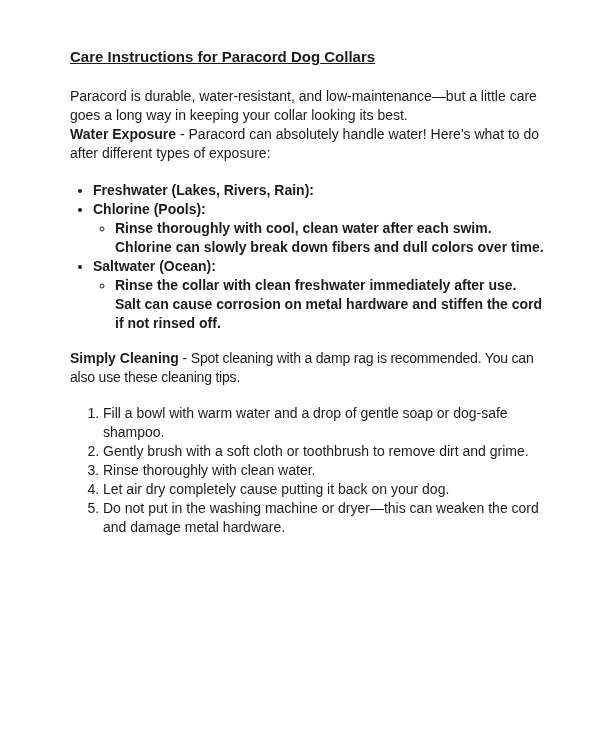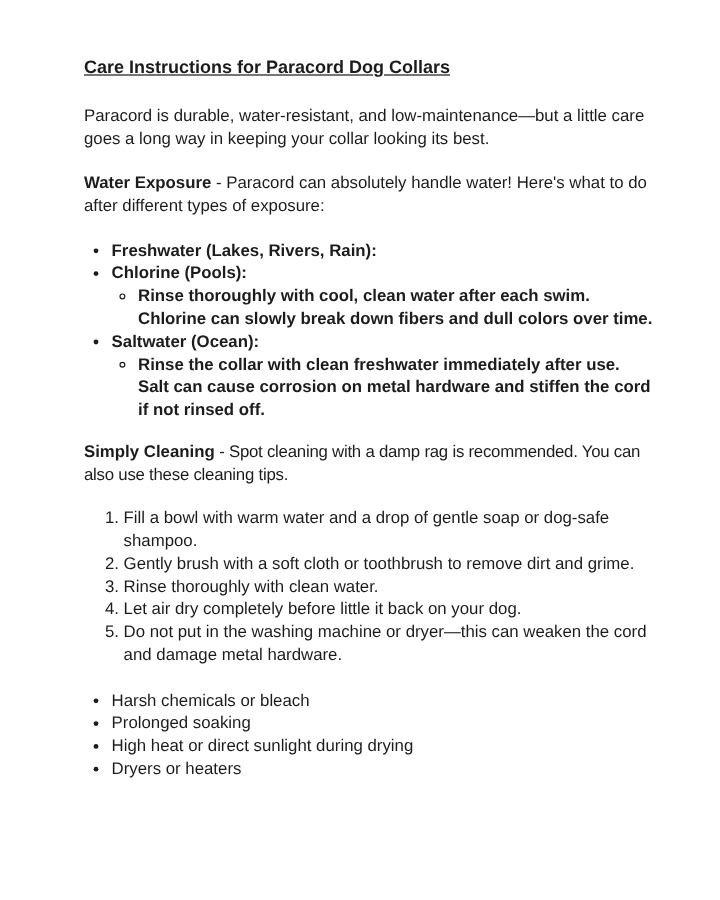--- a/index.html
+++ b/index.html
@@ -23,21 +23,21 @@
     line-height: 19px;
   }
   .doc-title {
     font-size: 15px;
     font-weight: 700;
     text-decoration: underline;
     line-height: 19px;
     margin: 0 0 21px 0;
   }
   p { margin: 0; }
-  .intro            { margin-bottom: 18px; }
+  .intro            { }
   .water-exposure-p { margin-bottom: 18px; }
   .general-cleaning-p { margin-bottom: 17px; letter-spacing: -0.2px; }
   .bold-lead { font-weight: 700; letter-spacing: 0; }
 
   ul.water-list {
     list-style: disc;
     margin: 0 0 16px 0;
     padding-left: 23px;
     font-weight: bold;
   }
@@ -92,25 +92,19 @@
       </ul>
     </li>
   </ul>
 
   <p class="general-cleaning-p"><span class="bold-lead">Simply Cleaning</span><span> - Spot cleaning with a damp rag is recommended. You can also use these cleaning tips.</span></p>
 
   <ol class="cleaning-steps">
     <li>Fill a bowl with warm water and a drop of gentle soap or dog-safe shampoo.</li>
     <li>Gently brush with a soft cloth or toothbrush to remove dirt and grime.</li>
     <li>Rinse thoroughly with clean water.</li>
-    <li>Let air dry completely before little it back on your dog.</li>
+    <li>Let air dry completely cause putting it back on your dog.</li>
     <li>Do not put in the washing machine or dryer—this can weaken the cord and damage metal hardware.</li>
   </ol>
 
 
-  <ul class="avoid-list">
-    <li>Harsh chemicals or bleach</li>
-    <li>Prolonged soaking</li>
-    <li>High heat or direct sunlight during drying</li>
-    <li>Dryers or heaters</li>
-  </ul>
 
 </div>
 
 </body></html>

